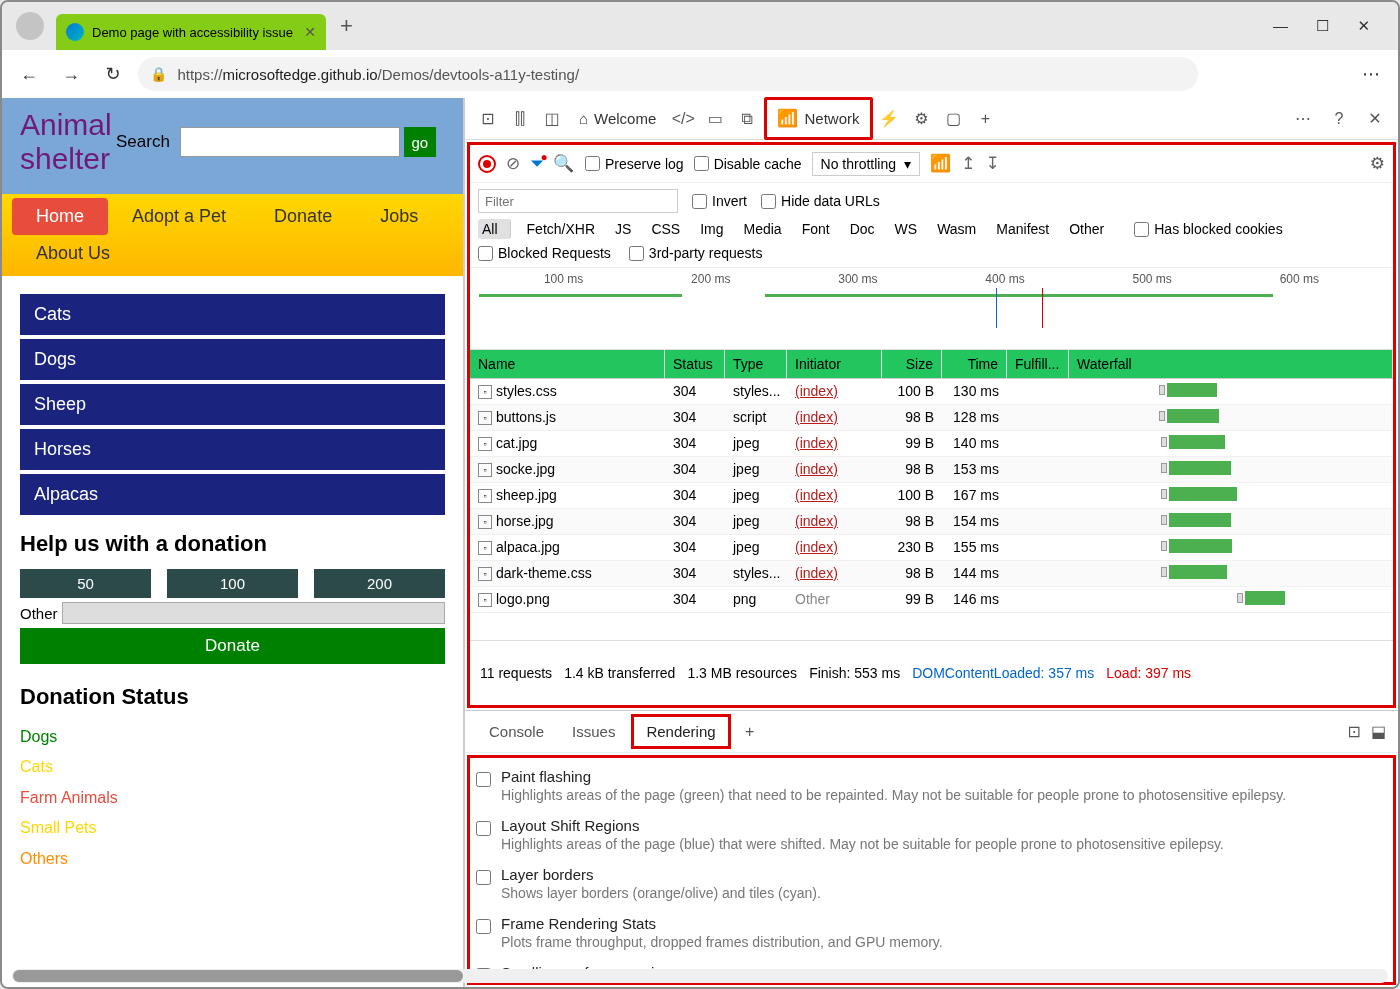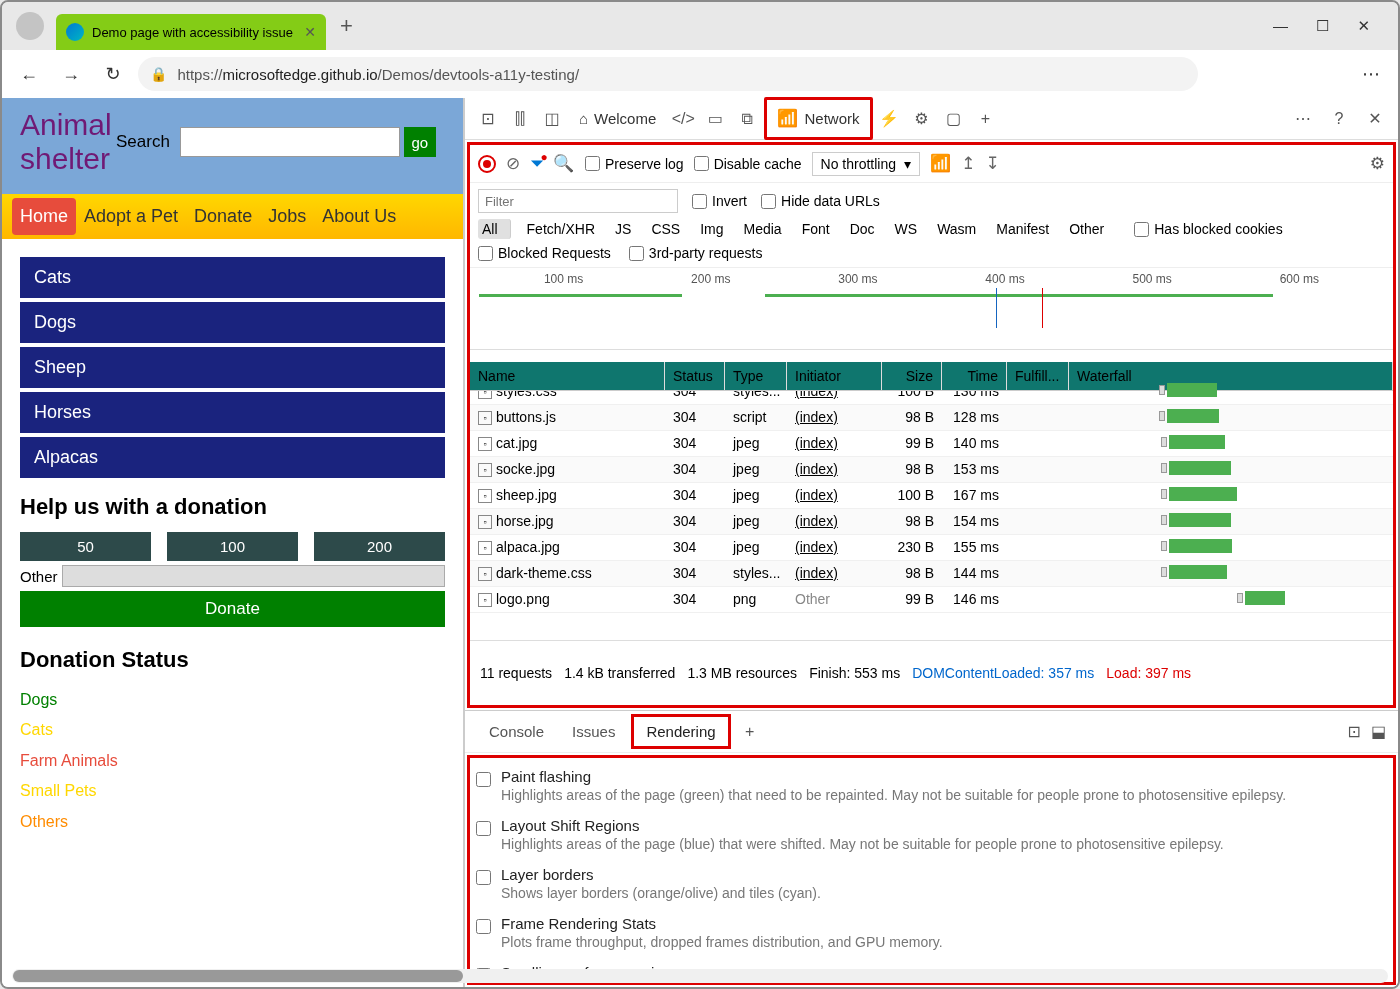--- a/index.html
+++ b/index.html
@@ -20,21 +20,21 @@
 .url-text .dark{color:#222}
 .more-icon{margin-left:auto}
 .content{display:flex;height:calc(100% - 96px)}
 .page{width:462px;background:#fff;overflow:auto;border-right:1px solid #ccc}
 .page-header{background:#7ba7d7;padding:10px 18px 18px;display:flex;align-items:center;flex-wrap:wrap}
 .site-title{font-size:30px;font-weight:400;color:#701a75;width:92px}
 .search-label{font-size:17px;margin:0 10px 0 4px}
 .search-input{height:30px;width:220px;border:1px solid #999;padding:0 6px}
 .go-btn{background:#008000;color:#fff;border:none;height:30px;width:32px;margin-left:4px;font-size:15px}
 .nav-menu{background:linear-gradient(#ffd700,#ffb700);display:flex;flex-wrap:wrap;padding:4px 10px}
-.nav-item{padding:8px 8px;font-size:18px;color:#333}
+.nav-item{padding:8px 24px;font-size:18px;color:#333}
 .nav-item.active{background:#e74c3c;color:#fff;border-radius:4px}
 .section{padding:18px}
 .cat-btn{display:block;width:100%;background:#1a237e;color:#fff;border:none;text-align:left;padding:10px 14px;font-size:18px;margin-bottom:4px}
 .help-title{font-size:22px;font-weight:600;margin:16px 0 12px}
 .tier-row{display:flex;gap:16px}
 .tier{flex:1;background:#2d4a4a;color:#fff;text-align:center;padding:6px;font-size:15px}
 .other-row{display:flex;margin-top:4px;align-items:center}
 .other-row span{font-size:15px;margin-right:4px}
 .other-row input{flex:1;height:22px;background:#ddd;border:1px solid #aaa}
 .donate-btn{width:100%;background:#008000;color:#fff;border:none;padding:8px;font-size:17px;margin-top:4px}
@@ -70,28 +70,28 @@
 .ftype.active{background:#e0e0e0;border-radius:3px}
 .ftype.sep{border-right:1px solid #ccc;padding-right:12px}
 .filter-row3{display:flex;align-items:center;gap:18px;margin-top:6px;font-size:14px}
 
 .timeline{height:82px;border-bottom:1px solid #ddd;position:relative;padding-top:4px}
 .timeline-ticks{display:flex;justify-content:space-around;font-size:12px;color:#555;padding:0 20px}
 .timeline-bars{position:relative;height:20px;margin-top:4px}
 .tl-bar{position:absolute;height:3px;top:4px}
 
 .net-table{flex:1;overflow:auto;font-size:14px}
-.nt-head{display:flex;background:#0f766e;border-bottom:1px solid #ccc;position:sticky;top:12px}
+.nt-head{display:flex;background:#22c55e;border-bottom:1px solid #ccc;position:sticky;top:0}
 .nt-head div{padding:6px 8px;border-right:1px solid #ddd}
 .col-name{width:195px}.col-status{width:60px}.col-type{width:62px}.col-init{width:95px}.col-size{width:60px;text-align:right}.col-time{width:65px;text-align:right}.col-fulfill{width:62px}.col-waterfall{flex:1}
 .nt-row{display:flex;border-bottom:1px solid #f0f0f0}
 .nt-row:nth-child(even){background:#fafafa}
 .nt-row div{padding:4px 8px;overflow:hidden;white-space:nowrap}
 .file-ic{display:inline-block;width:14px;height:14px;border:1px solid #888;margin-right:4px;vertical-align:middle;font-size:9px;text-align:center;line-height:12px}
-.init-link{color:#000000;text-decoration:underline}
+.init-link{color:#b91c1c;text-decoration:underline}
 .wf-bar{height:14px;background:#4caf50;display:inline-block;position:relative;margin-left:4px}
 .wf-handle{position:absolute;left:-8px;top:2px;width:6px;height:10px;background:#ddd;border:1px solid #999}
 
 .net-summary{padding:24px 10px;font-size:14px;border-top:1px solid #ddd;display:flex;gap:12px}
 .sum-dcl{color:#0066cc}.sum-load{color:#d00}
 
 .drawer{border-top:1px solid #ccc}
 .drawer-tabs{height:42px;display:flex;align-items:center;padding:0 12px;gap:4px;border-bottom:1px solid #eee}
 .dr-tab{padding:6px 12px;font-size:15px;color:#555}
 .dr-tab.active{border:3px solid #d00;color:#222}

